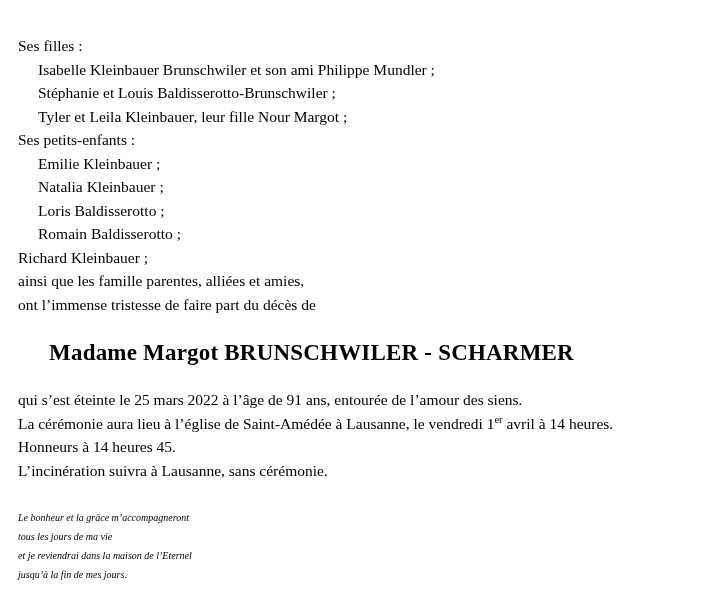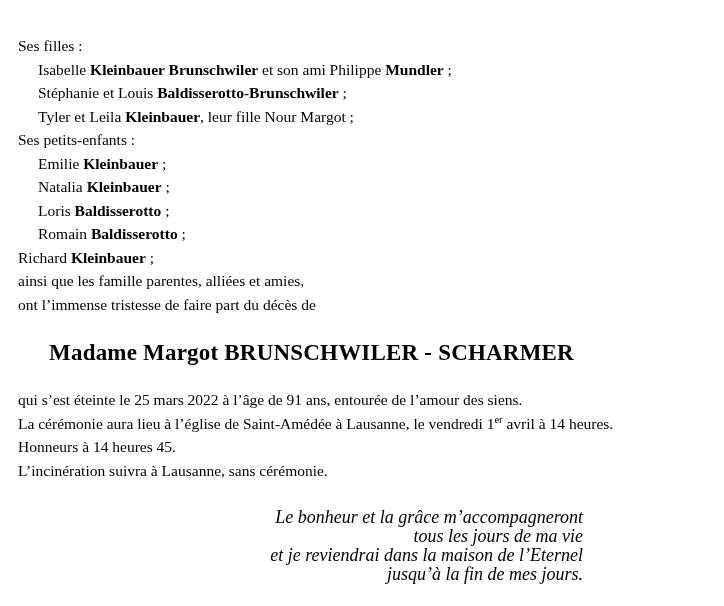--- a/index.html
+++ b/index.html
@@ -23,40 +23,40 @@
   }
   .line {
     font-size: 15.5px;
     line-height: 23.5px;
     white-space: pre;
   }
   .indent-1 {
     padding-left: 20px;
   }
   .bold {
-    font-weight: bold;
+    font-weight: normal;
   }
   .deceased-name {
     text-align: center;
     font-size: 23px;
     font-weight: bold;
     line-height: 26px;
     margin-top: 24px;
     margin-bottom: 22px;
     letter-spacing: 0.2px;
   }
   .body-block .line {
     line-height: 23.5px;
   }
   .verse {
     margin-top: 26px;
-    text-align: right;
+    text-align: left;
     padding-right: 22px;
     font-style: italic;
-    font-size: 18px;
+    font-size: 10px;
     line-height: 19px;
   }
   sup {
     font-size: 0.68em;
     vertical-align: super;
     line-height: 0;
   }
 </style>
 </head>
 <body>

